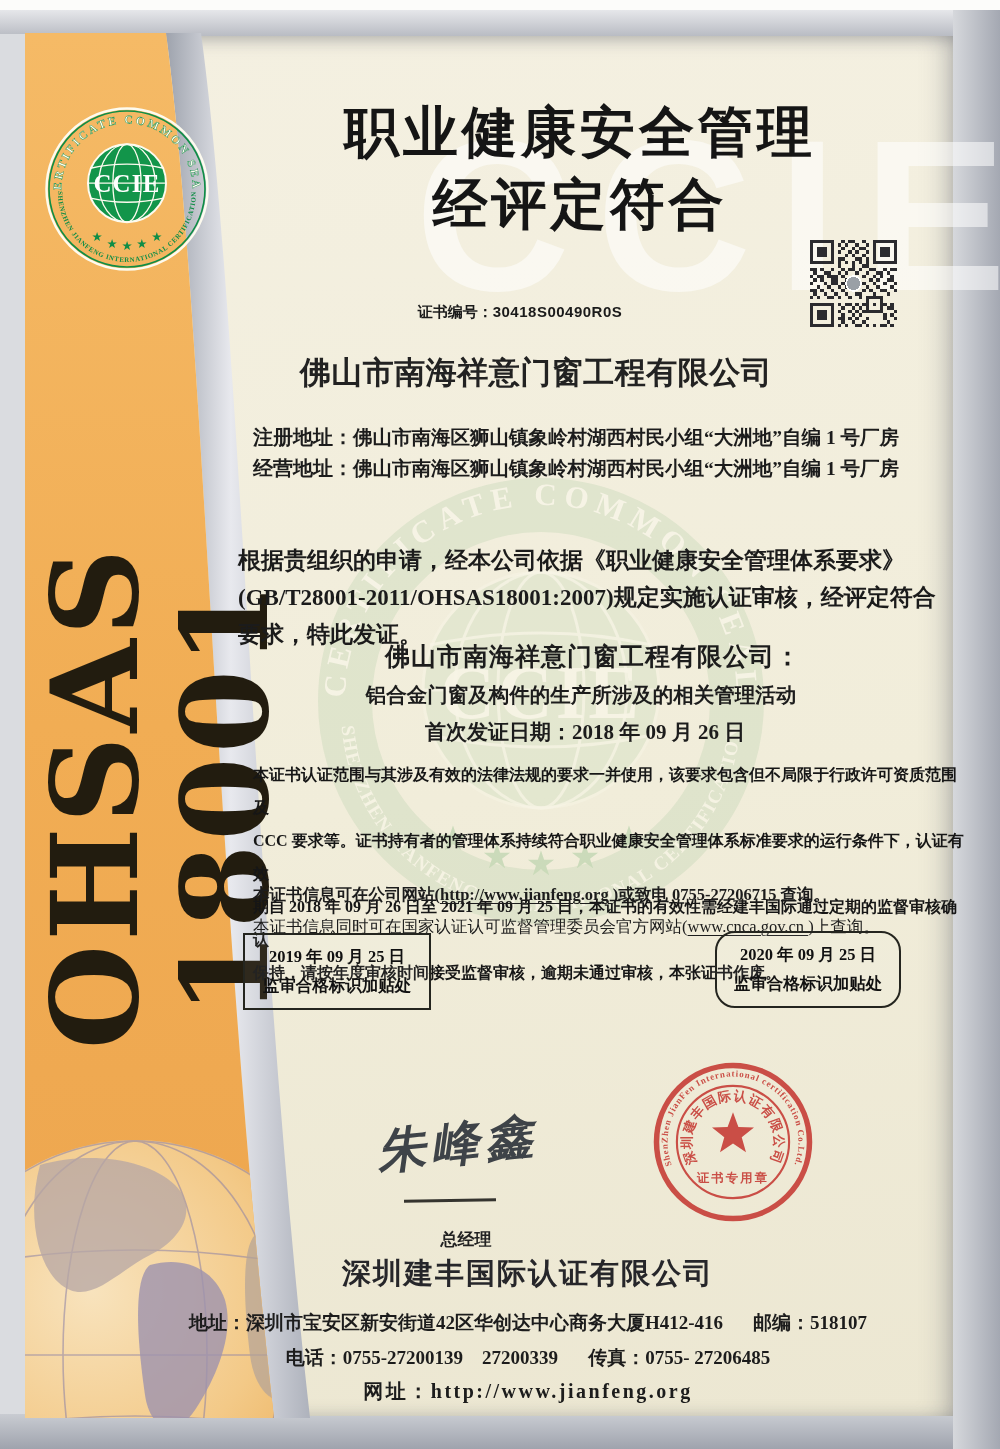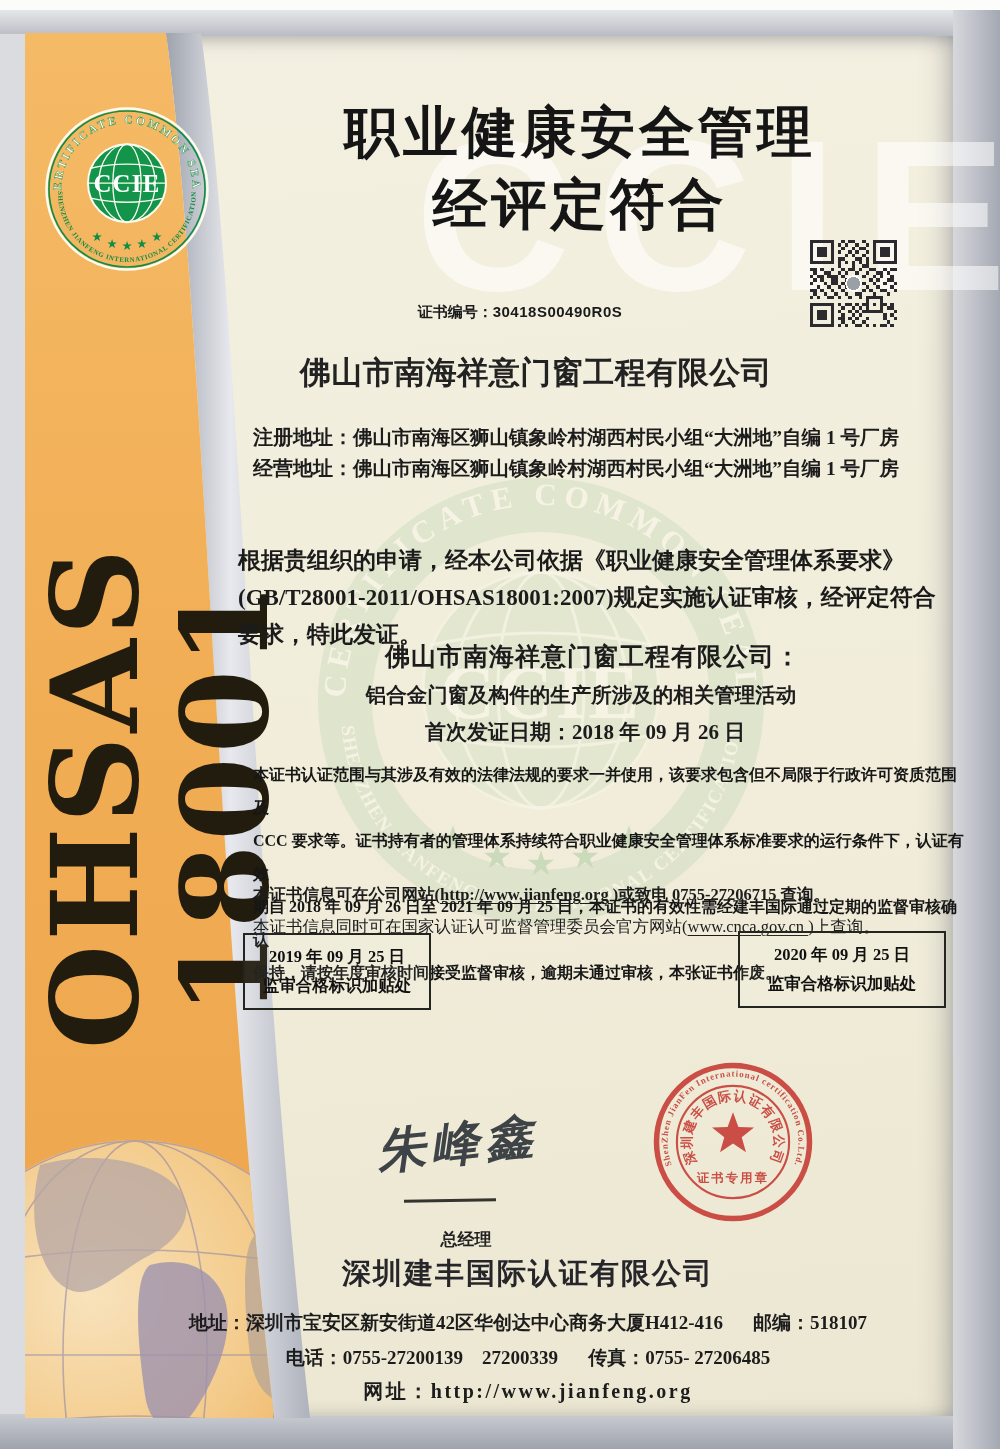--- a/index.html
+++ b/index.html
@@ -35,21 +35,21 @@
   .grant{left:238px;top:542px;width:712px;font-size:23px;font-weight:600;line-height:37px;color:#1b1b1b;}
   .scope-h{left:253px;top:640px;width:680px;font-weight:700;font-size:25px;letter-spacing:1px;}
   .scope-t{left:253px;top:681px;width:656px;font-weight:600;font-size:20.5px;}
   .first-issue{left:253px;top:718px;width:664px;font-weight:700;font-size:21px;}
   .terms{left:253px;top:758px;width:714px;font-size:16px;font-weight:600;line-height:33px;color:#161616;}
   .info1{left:253px;top:884px;width:714px;font-size:16.5px;font-weight:700;}
   .info2{left:253px;top:916px;width:714px;font-size:16.5px;font-weight:400;}
   .sbox{border:2.5px solid #24251f;box-sizing:border-box;text-align:center;
         font-weight:700;font-size:16.5px;line-height:29px;padding-top:7px;color:#111;background:rgba(255,255,255,.06);}
   .sbox1{left:243px;top:933px;width:188px;height:77px;}
-  .sbox2{left:738px;top:931px;width:208px;height:77px;}
+  .sbox2{left:715px;top:931px;width:186px;height:77px;border-radius:20px;}
   .sig-name{left:368px;top:1112px;width:180px;font-style:italic;font-weight:600;font-size:48px;
             color:#3e4348;transform:rotate(-6deg);letter-spacing:6px;}
   .sig-line{left:404px;top:1199px;width:92px;height:3px;background:#35342f;transform:rotate(-1deg);}
   .sig-title{left:396px;top:1209px;width:140px;font-weight:700;font-size:17px;color:#222;margin-top:19px;}
   .issuer-name{left:188px;top:1254px;width:680px;font-weight:700;font-size:29px;letter-spacing:2px;color:#26262a;}
   .issuer-line1{left:188px;top:1310px;width:680px;font-weight:700;font-size:19px;}
   .issuer-line2{left:188px;top:1345px;width:680px;font-weight:700;font-size:19px;}
   .issuer-line3{left:188px;top:1378px;width:680px;font-weight:700;font-size:20px;letter-spacing:2.5px;}
   .gap-l{margin-left:30px;}
   .ohsas{left:30px;top:1262px;width:930px;height:130px;transform-origin:0 0;transform:rotate(-90deg);

